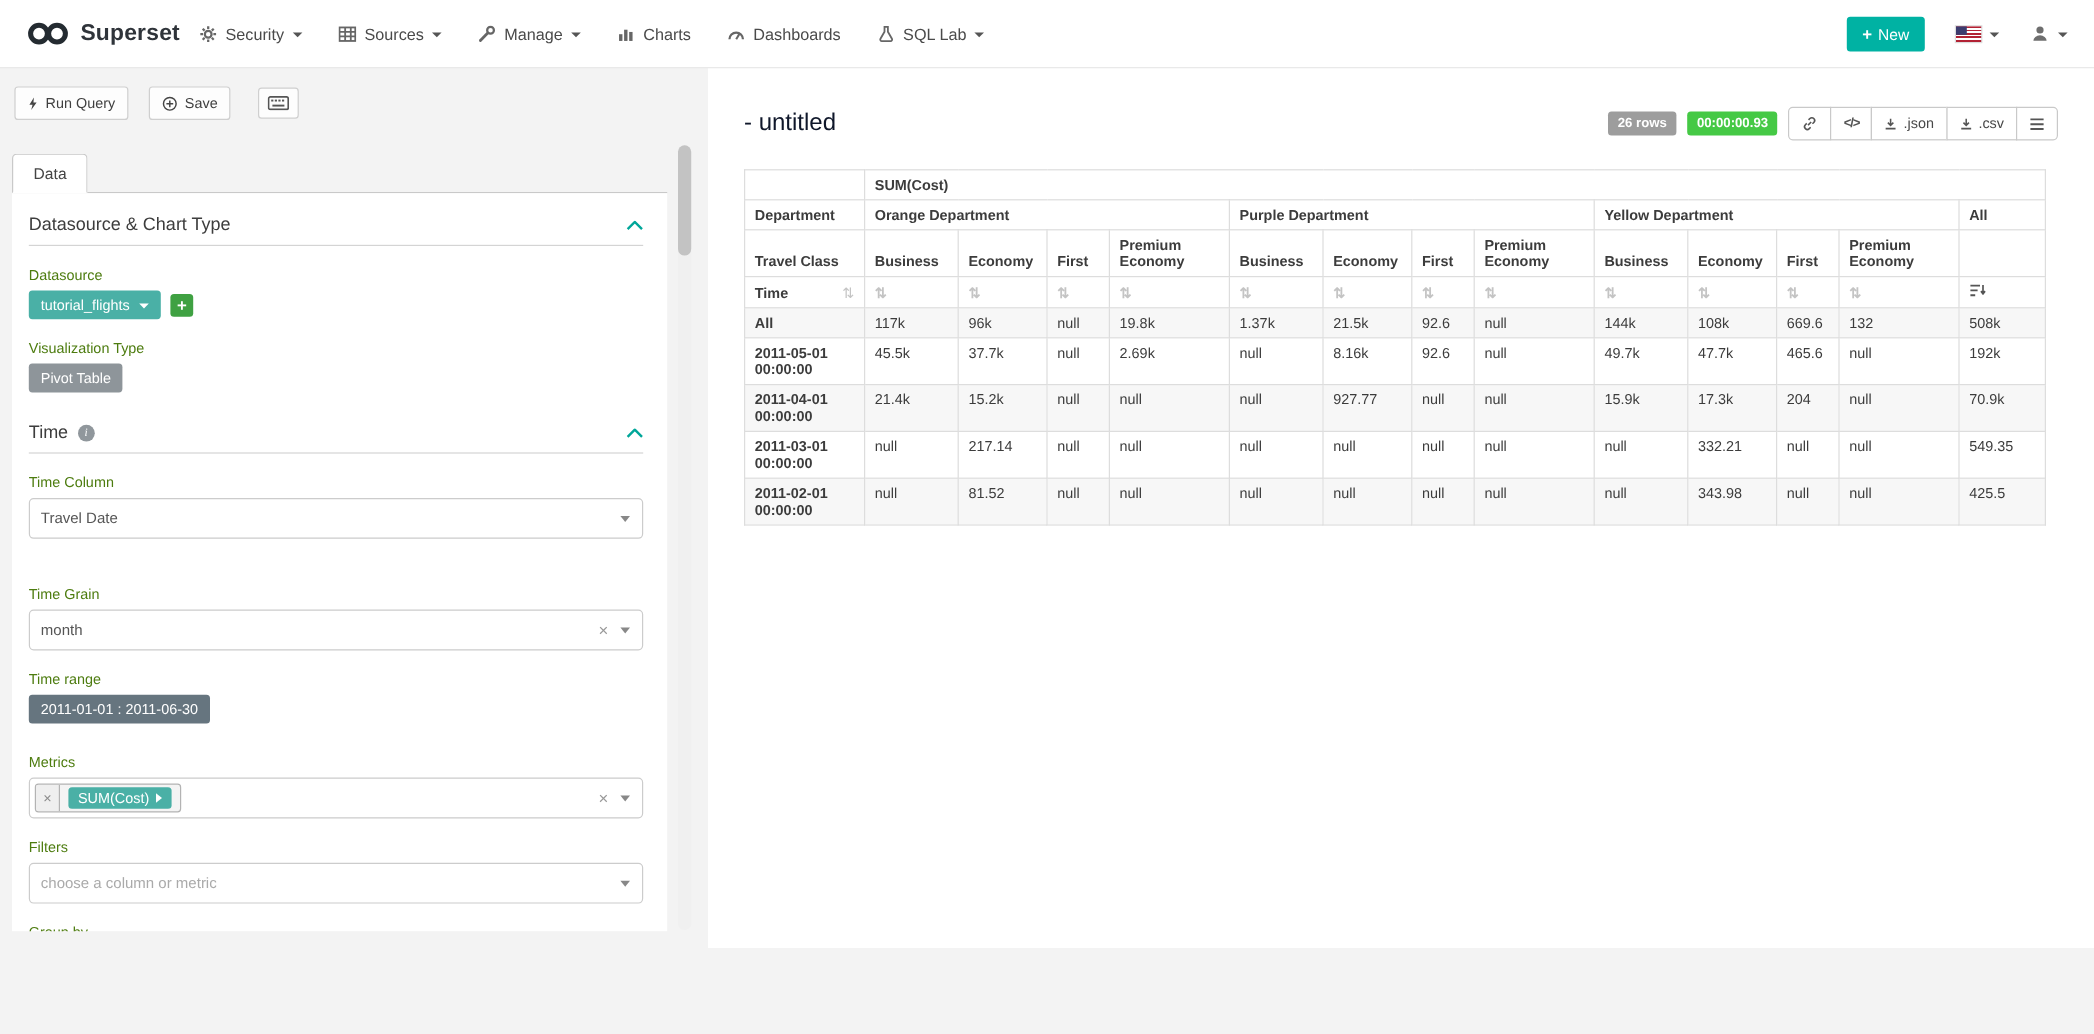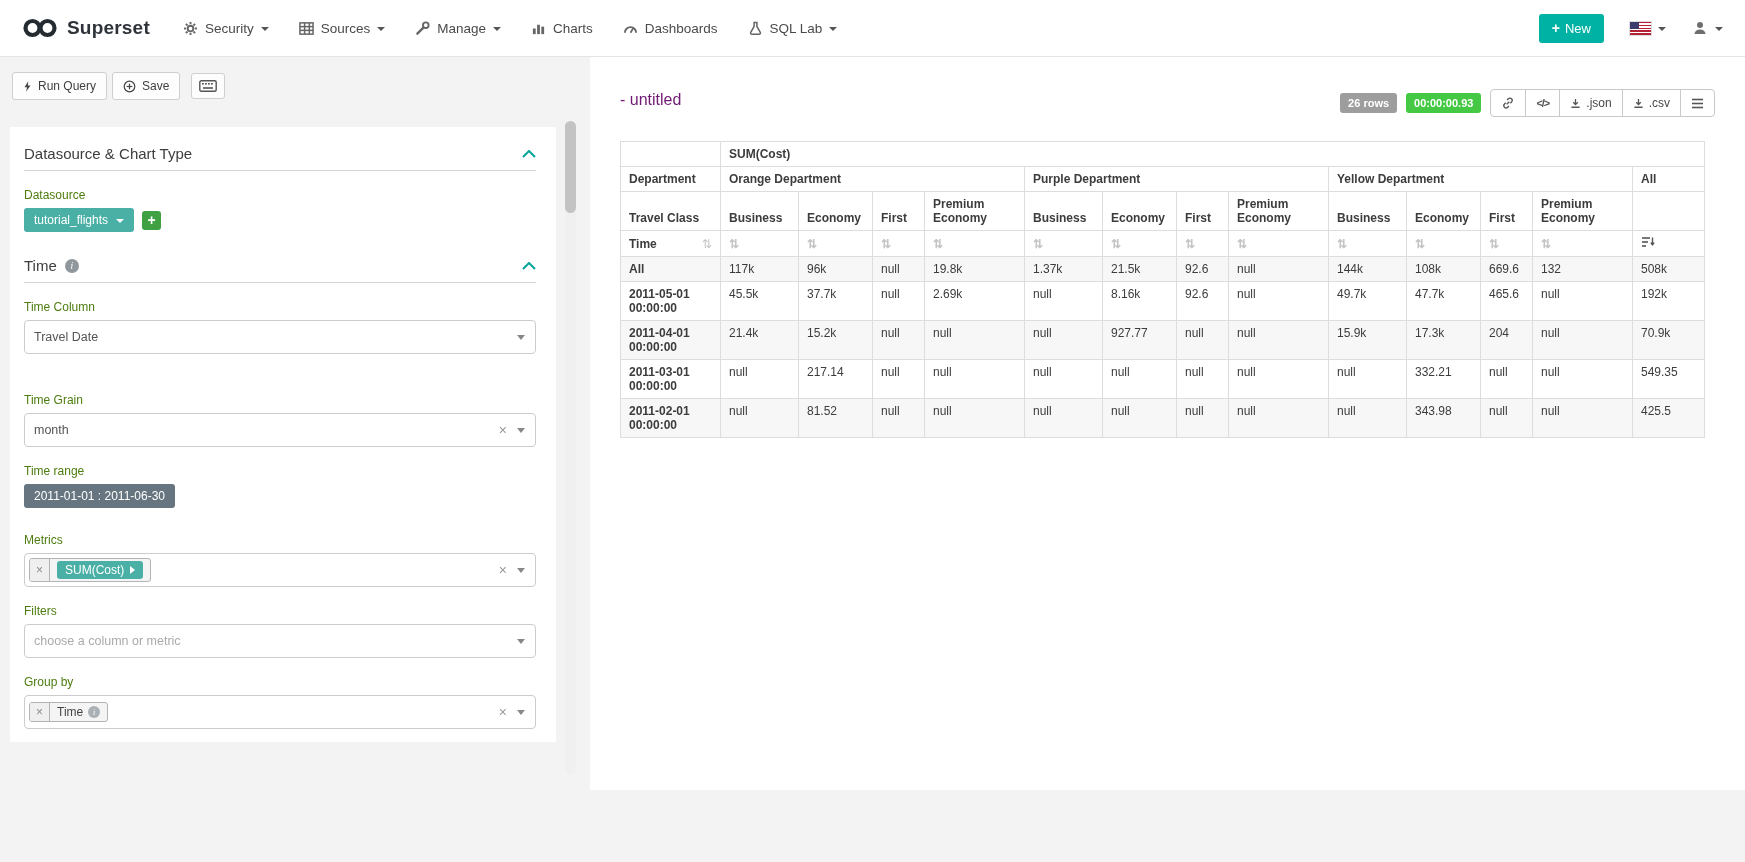--- a/index.html
+++ b/index.html
@@ -4,40 +4,40 @@
 <style>
   * { box-sizing: border-box; }
   html,body { margin:0; padding:0; }
   body {
     width:1745px; height:862px; overflow:hidden;
     background:#f3f3f3; color:#484848;
     font-family:"Liberation Sans", sans-serif;
   }
   
   .navbar { display:flex; align-items:center; height:57px; background:#fff; border-bottom:1px solid #e4e4e4; padding:0 22px; }
-  .brand { display:flex; align-items:center; gap:9px; margin-right:33px; cursor:pointer; }
+  .brand { display:flex; align-items:center; gap:9px; margin-right:16px; cursor:pointer; }
   .brand-name { font-size:19px; font-weight:bold; color:#2f343a; letter-spacing:.2px; }
   .nav-items { display:flex; align-items:center; gap:30px; }
   .nav-item { display:flex; align-items:center; gap:7px; font-size:13.5px; color:#4a4a4a; cursor:pointer; }
   .nicon { display:inline-flex; width:15px; height:15px; align-items:center; justify-content:center; }
   .caret { width:0; height:0; border-left:4px solid transparent; border-right:4px solid transparent; border-top:4px solid #555; margin-top:2px; }
   .caret.white { border-top-color:#fff; }
   .nav-right { margin-left:auto; display:flex; align-items:center; gap:26px; }
   .btn-new { display:flex; align-items:center; gap:5px; background:#00b2a3; color:#fff; font-size:13px; padding:7px 13px; border-radius:3px; cursor:pointer; }
   .btn-new .plus { font-weight:bold; font-size:14px; line-height:10px; }
   .flag-wrap,.user-wrap { display:flex; align-items:center; gap:7px; cursor:pointer; }
   .flag { width:21px; height:13px; position:relative; background:repeating-linear-gradient(180deg,#b22234 0 1.4px,#fff 1.4px 2.8px); box-shadow:0 0 0 1px #ddd; }
   .flag::after { content:""; position:absolute; left:0; top:0; width:9px; height:7px; background:#3c3b6e; }
   
   .content { display:flex; height:805px; }
   .left { width:590px; flex:none; position:relative; padding:14px 34px 0 10px; }
   .right { flex:1; background:#fff; height:733px; padding:18px 30px 20px 30px; overflow:hidden; }
   
   .toolbar { display:flex; align-items:center; margin:0 0 26px 2px; height:30px; }
-  .tb-btn { display:inline-flex; align-items:center; gap:6px; background:#fdfdfd; border:1px solid #cfcfcf; border-radius:3px; font-size:12px; color:#3f3f3f; padding:6px 10px; cursor:pointer; margin-right:5px; }
+  .tb-btn { display:inline-flex; align-items:center; gap:6px; background:#fdfdfd; border:1px solid #cfcfcf; border-radius:3px; font-size:12px; color:#3f3f3f; padding:6px 10px; cursor:pointer; margin-right:17px; }
   .tb-btn.kbd { padding:6px 7px; margin-left:6px; }
   
   .tabs { border-bottom:1px solid #c9c9c9; height:34px; display:flex; padding-left:0; }
   .tab { background:#fff; border:1px solid #c9c9c9; border-bottom:1px solid #fff; border-radius:4px 4px 0 0; padding:8px 17px; font-size:13px; color:#444; position:relative; top:1px; cursor:pointer; }
   .panel-body { background:#fff; height:615px; padding:18px 20px 30px 14px; overflow:hidden; }
   .left-scrollbar { position:absolute; right:14px; top:64px; height:654px; width:11px; background:#f0f0f0; border-radius:6px; cursor:pointer; }
   .left-scrollbar .thumb { width:11px; height:92px; background:#c3c3c3; border-radius:6px; }
   
   .section { margin-bottom:25px; }
   .section-head { display:flex; align-items:center; justify-content:space-between; border-bottom:1px solid #d4d4d4; padding-bottom:8px; margin-bottom:17px; cursor:pointer; }
@@ -58,21 +58,21 @@
   .placeholder { color:#aaa; }
   .token { display:inline-flex; align-items:stretch; border:1px solid #b3b3b3; border-radius:3px; overflow:hidden; background:#f4f4f4; font-size:12px; color:#444; margin-right:6px; }
   .tk-x { display:flex; align-items:center; padding:0 6px; border-right:1px solid #b3b3b3; color:#8a8a8a; background:#efefef; cursor:pointer; }
   .tk-body { display:flex; align-items:center; padding:2px 7px; gap:5px; }
   .mini-pill { display:inline-flex; align-items:center; gap:6px; background:#4ab0a6; color:#fff; border-radius:3px; padding:2px 8px; cursor:pointer; }
   .tri-right { width:0; height:0; border-top:4px solid transparent; border-bottom:4px solid transparent; border-left:5px solid #fff; }
   .info-dot { display:inline-flex; align-items:center; justify-content:center; width:14px; height:14px; border-radius:50%; background:#90979c; color:#fff; font-size:9.5px; font-family:"Liberation Serif",serif; font-style:italic; }
   .info-dot.small { width:12px; height:12px; font-size:8.5px; background:#aab1b6; }
   
   .result-head { display:flex; align-items:flex-start; justify-content:space-between; margin-bottom:24px; }
-  .result-title { font-size:16px; color:#701a75; margin-top:16px; }
+  .result-title { font-size:20px; color:#0f172a; margin-top:16px; }
   .result-controls { display:flex; align-items:center; gap:9px; margin-top:14px; }
   .badge { font-size:11px; font-weight:bold; color:#fff; padding:4px 8px; border-radius:3px; }
   .badge.rows { background:#9d9d9d; }
   .badge.time { background:#45c945; }
   .btn-group { display:flex; }
   .icon-btn { display:inline-flex; align-items:center; gap:5px; background:#fff; border:1px solid #c9c9c9; padding:5px 10px; height:28px; font-size:12px; color:#484848; cursor:pointer; margin-left:-1px; }
   .btn-group .icon-btn:first-child { border-radius:4px 0 0 4px; margin-left:0; }
   .btn-group .icon-btn:last-child { border-radius:0 4px 4px 0; }
   .code-glyph { font-size:11px; font-weight:bold; color:#555; letter-spacing:-1px; }
   
@@ -224,20 +224,23 @@
                 <rect x="6" y="3" width="1.8" height="1.6"></rect>
                 <rect x="9" y="3" width="1.8" height="1.6"></rect>
                 <rect x="12" y="3" width="1.8" height="1.6"></rect>
                 <rect x="4" y="7.2" width="10" height="1.6"></rect>
               </g>
             </svg>
           </span>
       </div>
     </div>
 
+    <div class="tabs">
+      <div class="tab">Data</div>
+    </div>
 
     <div class="panel-body">
 
       <div class="section">
         <div class="section-head">
           <span class="section-title">Datasource &amp; Chart Type</span>
           <span style="display:inline-flex">
               <svg width="14" height="8" viewBox="0 0 14 8">
                 <polyline points="1,7 7,1 13,7" fill="none" stroke="#00a699" stroke-width="2"></polyline>
               </svg>
@@ -245,20 +248,24 @@
         </div>
         <div class="ctrl">
           <div class="ctrl-label">Datasource</div>
           <div style="display:flex;align-items:center">
             <div class="pill ds">
               <span>tutorial_flights</span>
               <span class="caret white"></span>
             </div>
             <div class="add-btn">+</div>
           </div>
+        </div>
+        <div class="ctrl">
+          <div class="ctrl-label">Visualization Type</div>
+          <div class="pill viz">Pivot Table</div>
         </div>
       </div>
 
       <div class="section">
         <div class="section-head">
           <span class="section-title">
             <span>Time</span>
             <span class="info-dot">i</span>
           </span>
           <span style="display:inline-flex">

